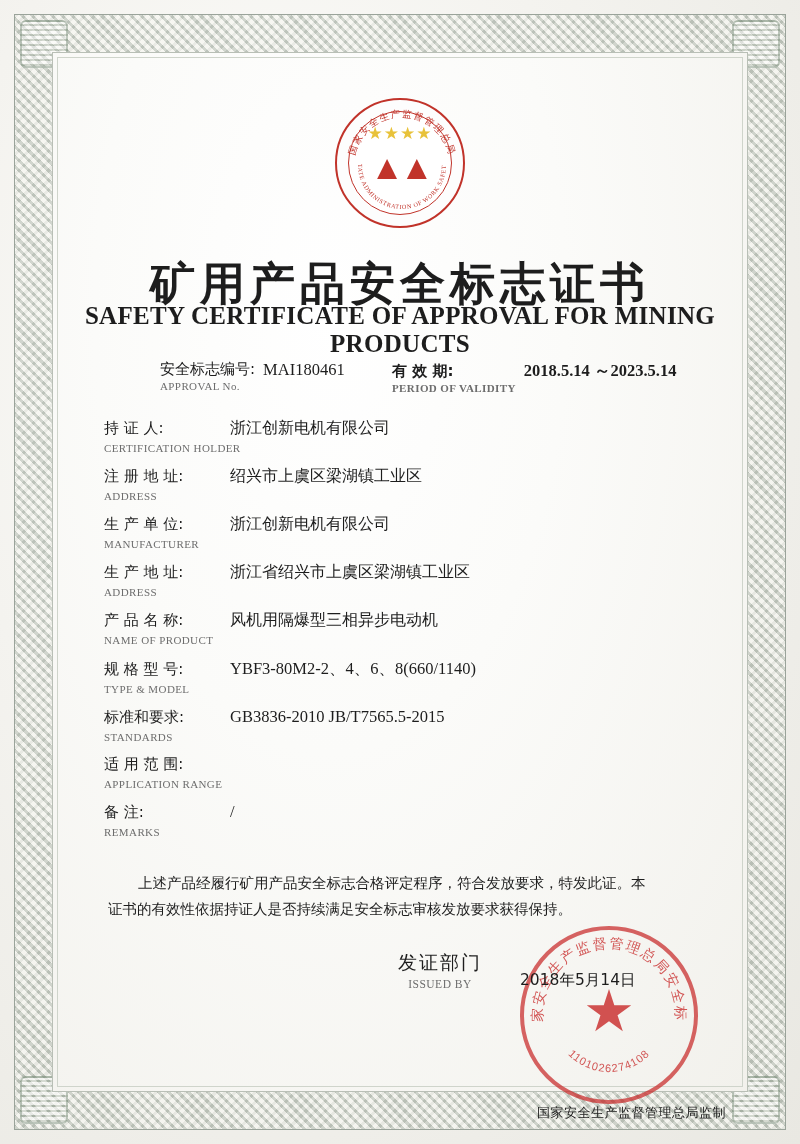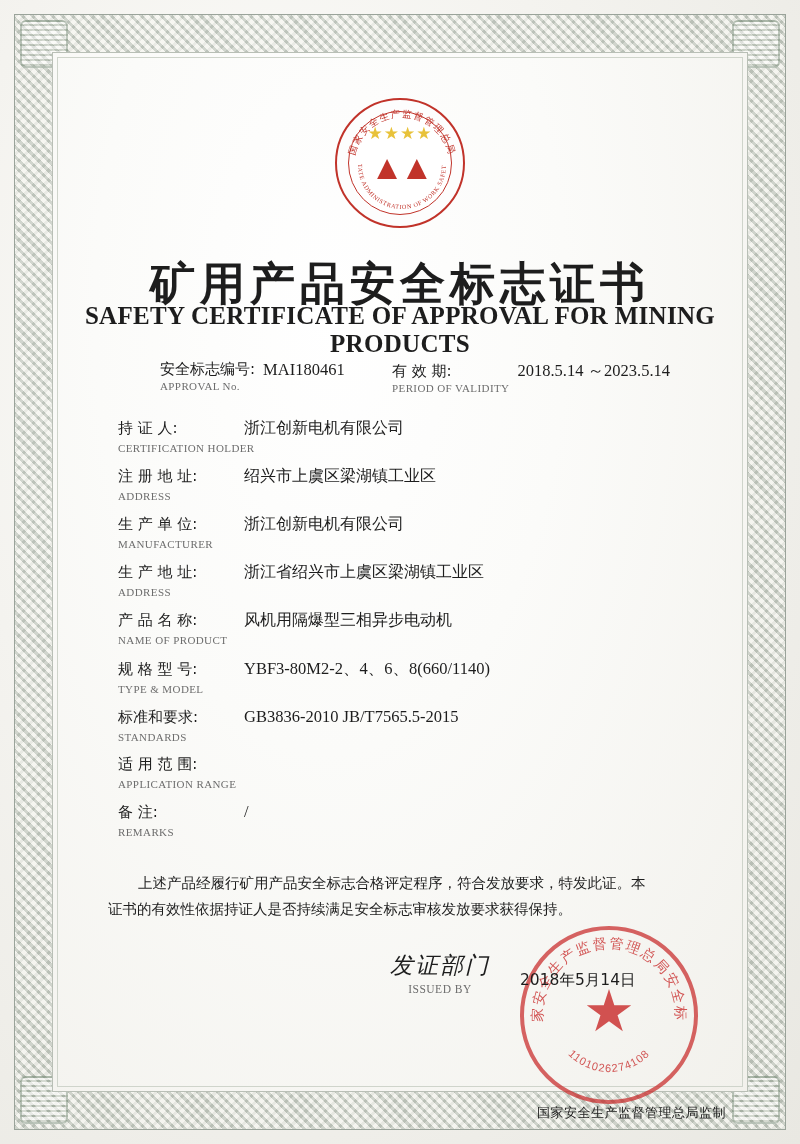--- a/index.html
+++ b/index.html
@@ -228,29 +228,30 @@
     display: flex;
     align-items: flex-start;
     margin-left: 14px;
   }
   .top-right {
     position: absolute;
     left: 262px;
     top: 0;
     display: flex;
     align-items: baseline;
+    font-weight: bold;
   }
   .stack { display: inline-block; }
   .val-off { margin-left: 8px; }
 
   
   .fields {
     position: absolute;
     top: 348px;
-    left: 48px;
+    left: 34px;
     right: 6px;
   }
   .field-row {
     display: flex;
     align-items: baseline;
     margin-bottom: 10px;
   }
   .field-row .labels {
     width: 120px;
     flex: 0 0 120px;
@@ -282,24 +283,23 @@
   
   .issued {
     position: absolute;
     top: 880px;
     left: 300px;
     text-align: center;
     width: 140px;
   }
   .issued .cn {
     font-family: "DejaVu Sans", sans-serif;
-    font-size: 23px;
+    font-size: 19px;
     letter-spacing: 2px;
     color: #1d1d1d;
-    font-style: italic;
   }
   .issued .en {
     font-family: "Liberation Serif", serif;
     font-size: 11.5px;
     letter-spacing: 0.5px;
     color: #6d6d6d;
     margin-top: 2px;
   }
 
   

